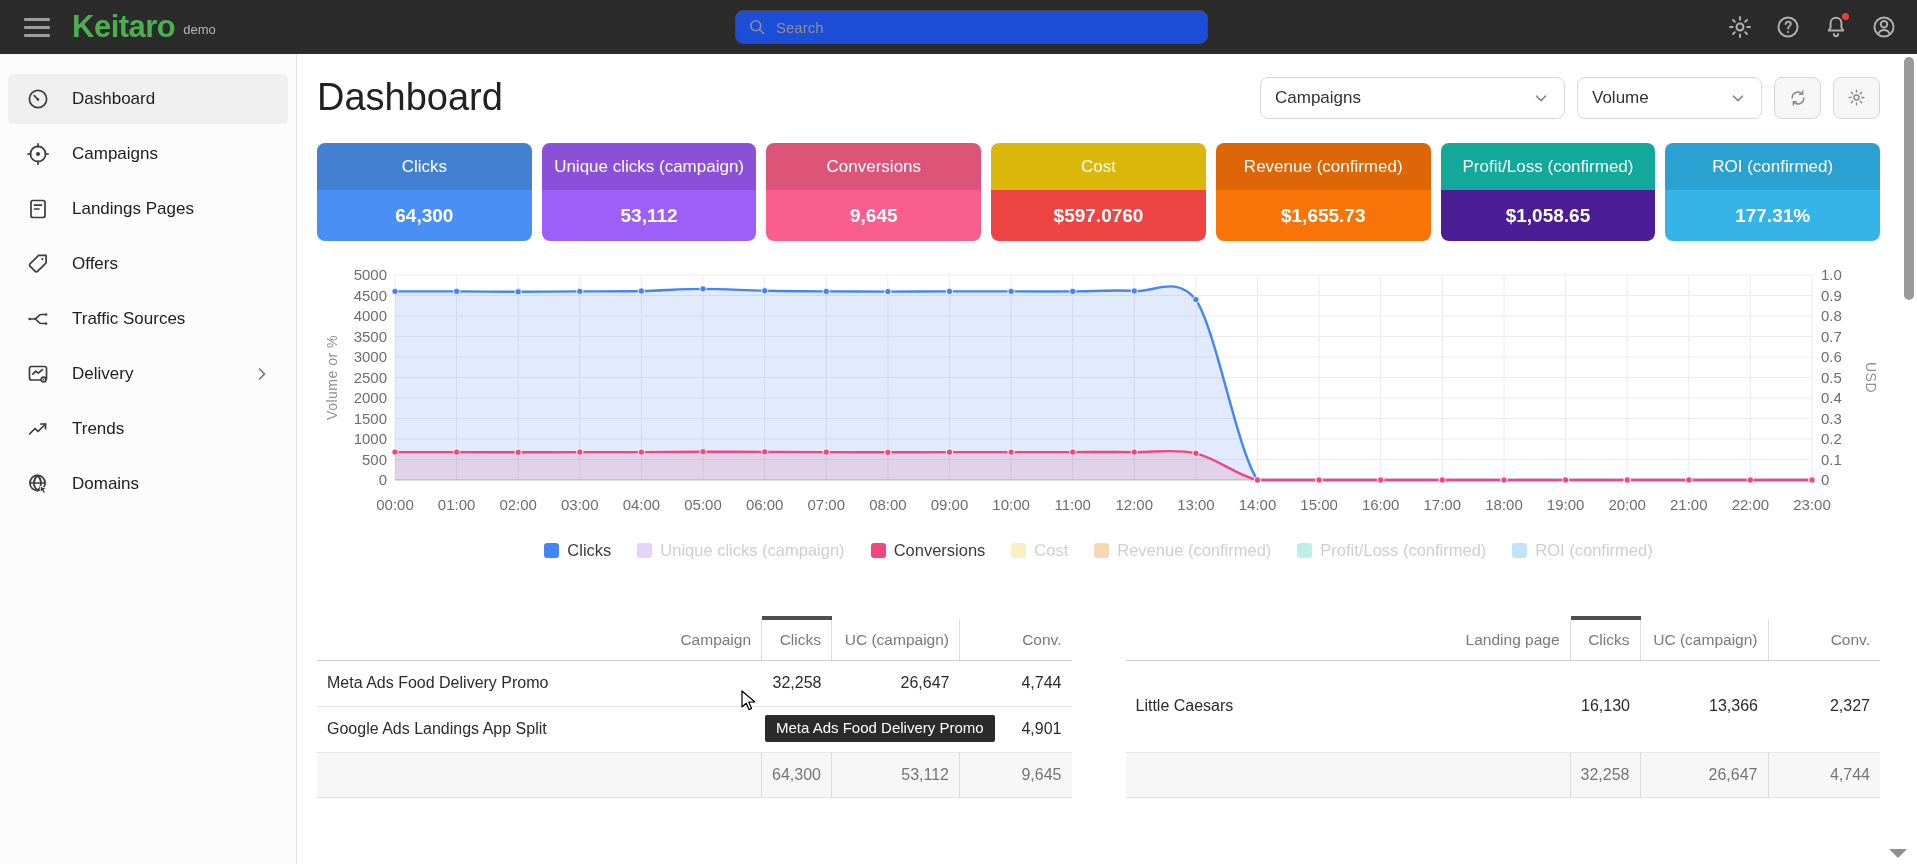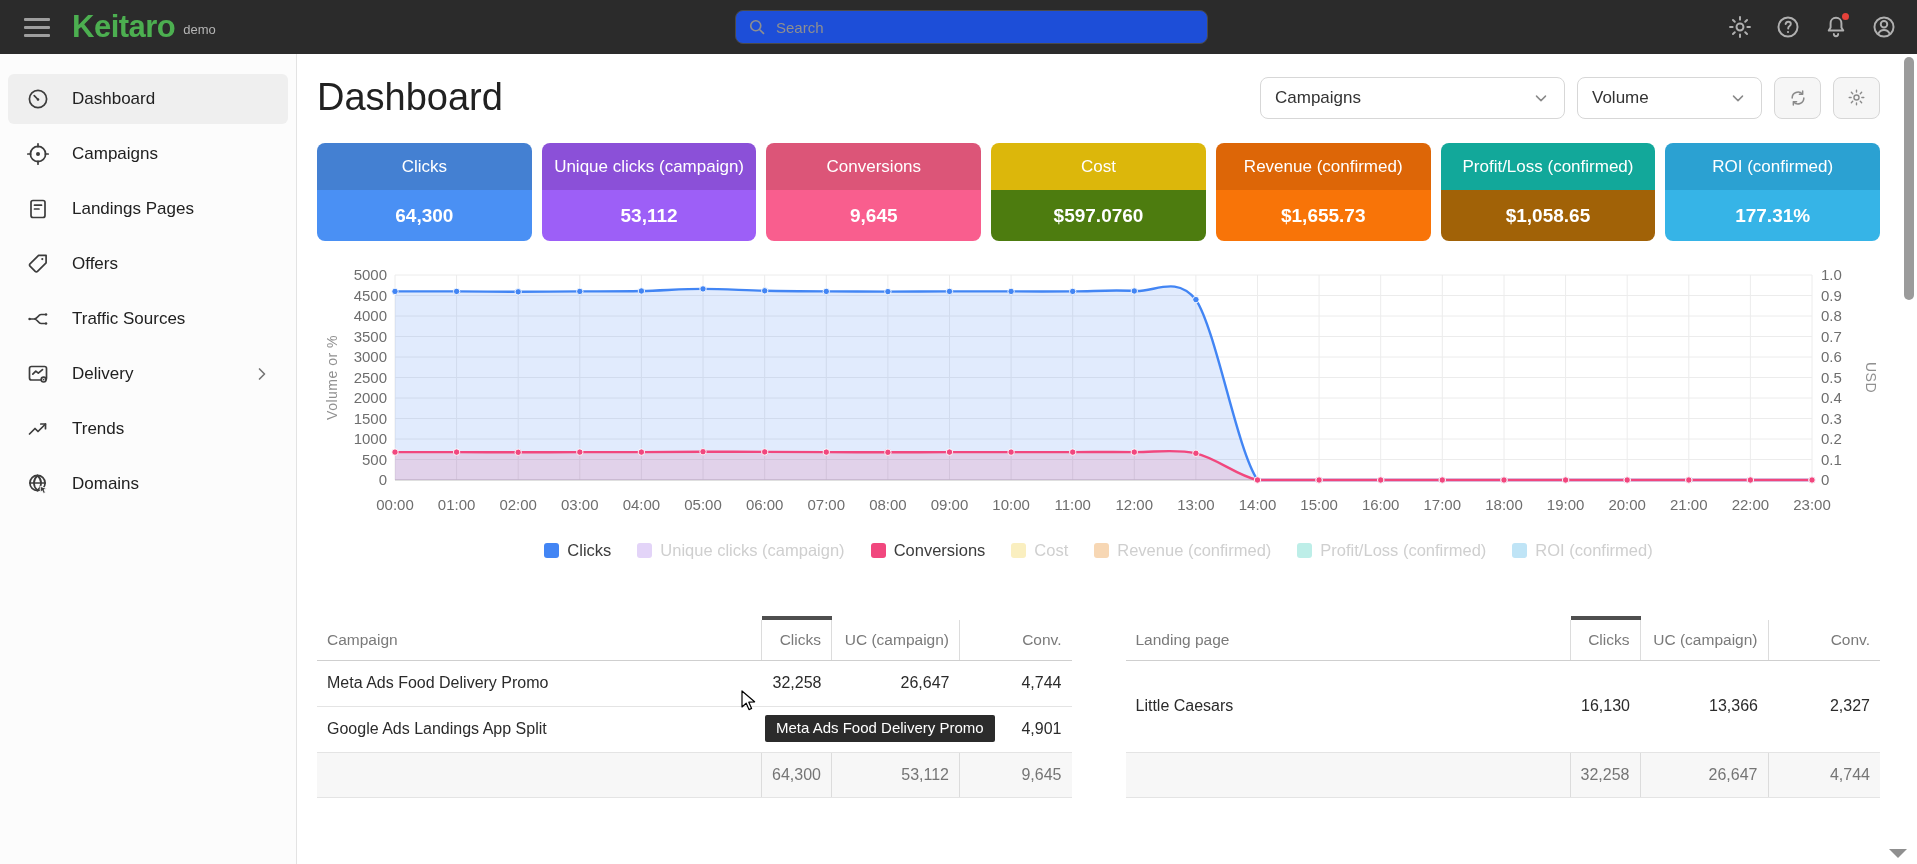--- a/index.html
+++ b/index.html
@@ -61,21 +61,21 @@
   .tick { font-size:15px; fill:#6e6e6e; font-family:"Liberation Sans", sans-serif; }
   .atitle { font-size:14px; fill:#909090; letter-spacing:0.5px; font-family:"Liberation Sans", sans-serif; }
   .legend-row { margin-top:26px; display:flex; justify-content:center; gap:26px; align-items:center; }
   .legend-item { display:flex; align-items:center; gap:8px; font-size:16.5px; color:#3c3c3c; cursor:pointer; }
   .legend-item.inactive { color:#cfcfcf; }
   .legend-swatch { width:15px; height:15px; border-radius:3px; flex:none; }
 
   
   .tables-row { margin-top:56px; display:flex; gap:54px; }
   .dtable { flex:1; border-collapse:collapse; table-layout:fixed; }
-  .dtable th { font-weight:400; font-size:15.5px; color:#7a7a7a; height:42px; text-align:left;
+  .dtable th { font-weight:400; font-size:15.5px; color:#7a7a7a; height:42px; text-align:right;
     border-bottom:1px solid #cfcfcf; border-top:4px solid transparent; padding:0 10px; cursor:pointer; }
   .dtable th.sorted { border-top:4px solid #4f4f4f; }
   .dtable th.num, .dtable td.num { text-align:right; }
   .dtable th.vline, .dtable tfoot td.vline { border-left:1px solid #dcdcdc; }
   .dtable td { font-size:16px; color:#2b2b2b; height:46px; padding:0 10px;
     border-bottom:1px solid #e4e4e4; overflow:hidden; white-space:nowrap; }
   .dtable tfoot td { background:#f7f7f7; color:#757575; height:45px; }
   .col0 { width:auto; } .col1 { width:66px; } .col2 { width:128px; } .col3 { width:112px; }
 
   
@@ -269,29 +269,29 @@
       <div class="card">
         <div class="card-title" style="background:#8b50d8">Unique clicks (campaign)</div>
         <div class="card-value" style="background:#9d5ff7">53,112</div>
       </div>
       <div class="card">
         <div class="card-title" style="background:#dc5578">Conversions</div>
         <div class="card-value" style="background:#f95e8e">9,645</div>
       </div>
       <div class="card">
         <div class="card-title" style="background:#dcb70b">Cost</div>
-        <div class="card-value" style="background:#4d7c0f">$597.0760</div>
+        <div class="card-value" style="background:#ef4444">$597.0760</div>
       </div>
       <div class="card">
         <div class="card-title" style="background:#dd6607">Revenue (confirmed)</div>
         <div class="card-value" style="background:#f87408">$1,655.73</div>
       </div>
       <div class="card">
         <div class="card-title" style="background:#12a89a">Profit/Loss (confirmed)</div>
-        <div class="card-value" style="background:#a16207">$1,058.65</div>
+        <div class="card-value" style="background:#4c1d95">$1,058.65</div>
       </div>
       <div class="card">
         <div class="card-title" style="background:#2ba1d2">ROI (confirmed)</div>
         <div class="card-value" style="background:#36b4e7">177.31%</div>
       </div>
     </div>
 
   <div class="chart-wrap" id="chart-wrap">
       <svg width="1563" height="250" viewBox="0 0 1563 250">
         <line x1="78" y1="10" x2="78" y2="215" stroke="#ececec"></line>

